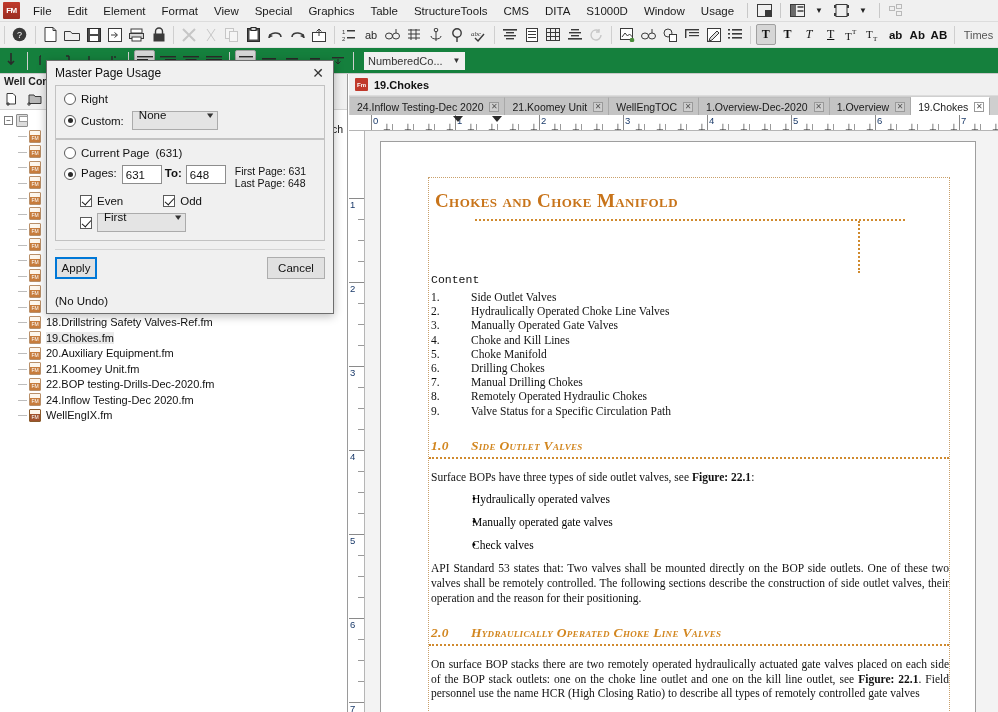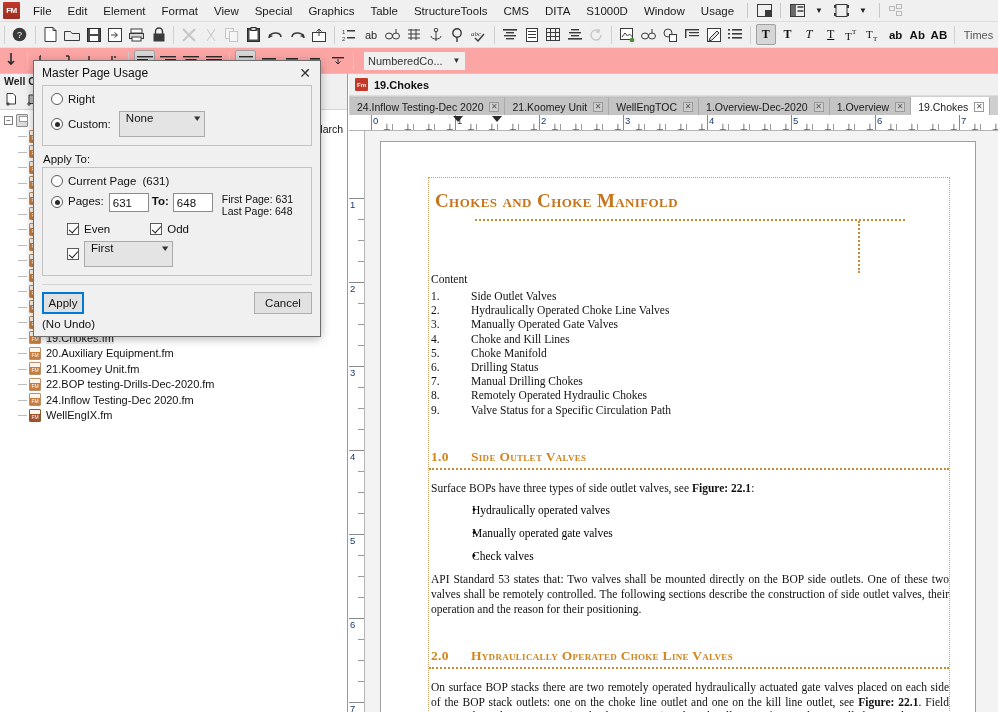--- a/index.html
+++ b/index.html
@@ -44,21 +44,21 @@
     width: 21px; height:21px; display:flex; align-items:center; justify-content:center;
     margin: 0 1px; border:1px solid transparent; border-radius:2px;
   }
   .tb-btn.active { background:#d6d6d6; border-color:#a0a0a0;}
   .tb-btn.disabled { opacity:0.35; }
   .tb-sep { width:1px; height:18px; background:#cfcfcf; margin:0 4px; }
   .tb-text { font-size:11px; color:#555; padding:0 5px; }
 
   
   .toolbar3 {
-    height: 26px; background:#fca5a5; display:flex; align-items:center;
+    height: 26px; background:#15803d; display:flex; align-items:center;
     border-bottom:1px solid #c9c9c9; position:relative; z-index:4;
   }
   .pstyle-box {
     height:18px; min-width:92px; background:#f0f0f0;
     display:flex; align-items:center; justify-content:space-between;
     font-size:11px; color:#333; padding:0 4px; margin-left:6px;
   }
 
   
   .leftpanel {
@@ -160,41 +160,41 @@
     position:absolute; left:47px; top:35px; width:522px; height:650px;
     border:1px dotted #c9a06a;
   }
   .doc-title {
     font-family:"Liberation Serif", serif; font-size:19px; color:#c8741a;
     font-variant: small-caps; font-weight:bold; letter-spacing:0.4px;
     margin:12px 0 0 6px;
   }
   .dotted-rule { border-bottom:2px dotted #d08a2e; margin:7px 0 0 46px; width:430px;}
   .dot-col{position:absolute; border-left:2px dotted #d08a2e; height:52px;}
-  .content-label{ font-family:Liberation Serif, serif; font-size:11.5px; color:#111; margin:52px 0 0 2px;}
+  .content-label{ font-family:Liberation Mono, monospace; font-size:11.5px; color:#111; margin:52px 0 0 2px;}
   .clist{ margin:4px 0 0 0; padding:0; list-style:none; font-family:"Liberation Serif",serif; font-size:11.5px; color:#111;}
   .clist li{ display:flex; line-height:14.2px; }
   .clist .num{ width:42px; flex:0 0 auto; padding-left:2px;}
   .h2 {
     font-family:"Liberation Serif",serif; font-variant:small-caps; font-weight:bold;
-    color:#d2861f; font-size:13.5px; display:flex; margin-top:32px; letter-spacing:0.3px;
+    color:#d2861f; font-size:13.5px; display:flex; margin-top:20px; letter-spacing:0.3px;font-style:italic;
   }
   .h2 .hn{ width:42px; flex:0 0 auto; padding-left:2px; font-variant:normal;}
   .h2rule{ border-bottom:2px dotted #d08a2e; margin-top:3px; }
   .para{
     font-family:"Liberation Serif",serif; font-size:11.5px; color:#111;
     line-height:14.6px; margin-top:11px; padding-left:2px; text-align:justify;
   }
   .blist{ margin:8px 0 0 0; padding:0; list-style:none; font-family:"Liberation Serif",serif;font-size:11.5px;}
   .blist li{ display:flex; line-height:14px; margin-bottom:9px;}
   .blist .bul{ width:30px; flex:0 0 auto; padding-left:43px; }
 
   
   .dialog {
-    position:absolute; left:33px; top:60px; width:288px;
+    position:absolute; left:46px; top:60px; width:288px;
     background:#f0f0f0; border:1px solid #6d6d6d;
     box-shadow:0 2px 9px rgba(0,0,0,0.28); z-index:50;
     font-size:11.5px; color:#111;
   }
   .dlg-title {
     height:24px; display:flex; align-items:center; justify-content:space-between;
     padding:0 4px 0 8px; background:#f0f0f0;
   }
   .dlg-title .t{ font-size:12px; color:#111; }
   .dlg-close{ width:22px;height:20px;display:flex;align-items:center;justify-content:center;font-size:14px;color:#333;}
@@ -212,36 +212,36 @@
   }
   .cbx{
     width:12px;height:12px;border:1px solid #5a5a5a;background:#fff;
     margin-right:5px; flex:0 0 auto; position:relative;
   }
   .cbx.on::after{
     content:"";position:absolute;left:3px;top:0px;width:4px;height:8px;
     border:solid #1a1a1a;border-width:0 1.6px 1.6px 0;transform:rotate(42deg);
   }
   .select{
-    height:26px; background:#e4e4e4; border:1px solid #ababab;
+    height:19px; background:#e4e4e4; border:1px solid #ababab;
     display:flex;align-items:center;justify-content:space-between;
     padding:0 4px 12px 6px; font-size:11.5px; color:#111;
   }
   .select .chev{ font-size:9px; color:#333; transform:scaleX(1.4);}
   .tinput{
     height:19px; width:40px; background:#fff; border:1px solid #8d8d8d;
     font-size:11.5px; color:#111; padding:0 3px; display:flex;align-items:center;
   }
   .btn{
     height:22px; min-width:58px; background:#e1e1e1; border:1px solid #adadad;
     display:flex;align-items:center;justify-content:center; font-size:11.5px;color:#111;
   }
   .btn.primary{ border:2px solid #0078d7; background:#e1e1e1; }
   .dlg-sep{ border-top:1px solid #d4d4d4; margin:8px 0 7px 0;}
-  .noundo{ font-size:11.5px; color:#111; margin-top:4px;}
+  .noundo{ font-size:11.5px; color:#111; margin-top:16px;}
 
   .march{ position:absolute; left:314px; top:123px; font-size:10.5px; color:#111; z-index:3;}
   svg{display:block;}
 </style>
 </head>
 <body>
 
 <div class="menubar">
   <div class="fm-logo">FM</div>
   <div class="menu-item">File</div>
@@ -935,21 +935,21 @@
             <li>
               <span class="num">4.</span>
               <span>Choke and Kill Lines</span>
             </li>
             <li>
               <span class="num">5.</span>
               <span>Choke Manifold</span>
             </li>
             <li>
               <span class="num">6.</span>
-              <span>Drilling Status</span>
+              <span>Drilling Chokes</span>
             </li>
             <li>
               <span class="num">7.</span>
               <span>Manual Drilling Chokes</span>
             </li>
             <li>
               <span class="num">8.</span>
               <span>Remotely Operated Hydraulic Chokes</span>
             </li>
             <li>
@@ -1009,21 +1009,20 @@
       <div class="row" style="margin-bottom:0;">
         <span class="radio on"></span>
         <span style="margin-right:8px;">Custom:</span>
         <span class="select" style="width:86px;">
           <span>None</span>
           <span class="chev">▾</span>
         </span>
       </div>
     </div>
 
-    <div class="grp-label" style="margin-top:7px;">Apply To:</div>
     <div class="groupbox">
       <div class="row">
         <span class="radio"></span>
         <span>Current Page</span>
         <span style="margin-left:6px;">(631)</span>
       </div>
       <div class="row" style="align-items:flex-start;">
         <span class="radio on" style="margin-top:3px;"></span>
         <span style="margin-right:5px;margin-top:2px;">Pages:</span>
         <span class="tinput">631</span>

